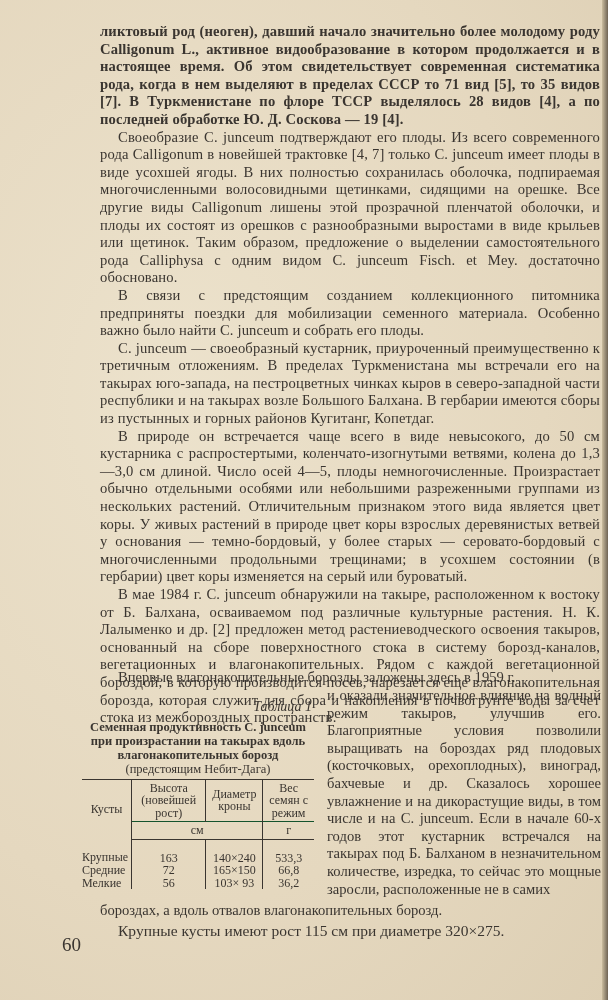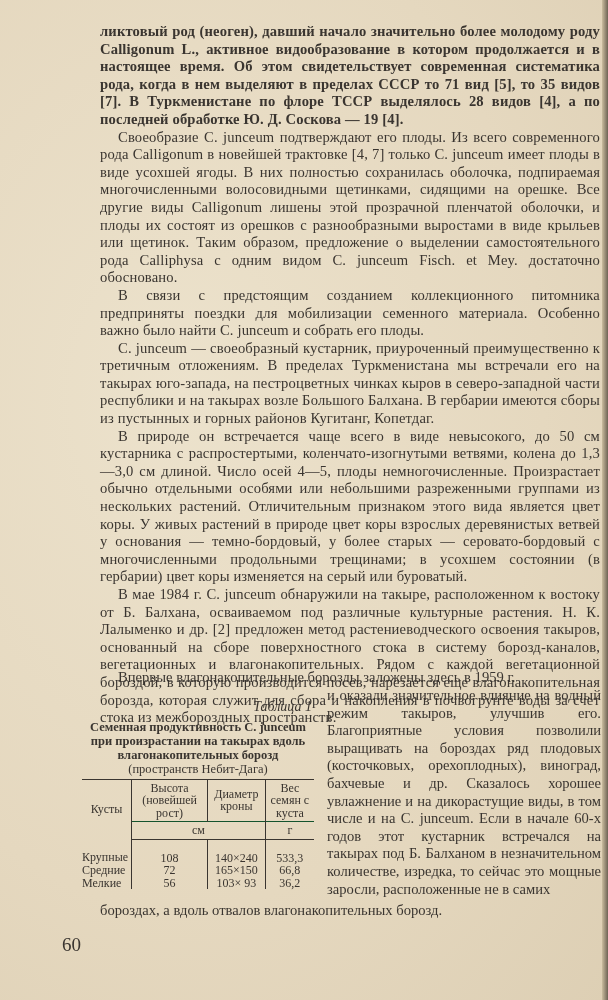--- a/index.html
+++ b/index.html
@@ -65,38 +65,38 @@
   <p>C. junceum — своеобразный кустарник, приуроченный преимущественно к третичным отложениям. В пределах Туркменистана мы встречали его на такырах юго-запада, на пестроцветных чинках кыров в северо-западной части республики и на такырах возле Большого Балхана. В гербарии имеются сборы из пустынных и горных районов Кугитанг, Копетдаг.</p>
   <p>В природе он встречается чаще всего в виде невысокого, до 50 см кустарника с распростертыми, коленчато-изогнутыми ветвями, колена до 1,3—3,0 см длиной. Число осей 4—5, плоды немногочисленные. Произрастает обычно отдельными особями или небольшими разреженными группами из нескольких растений. Отличительным признаком этого вида является цвет коры. У живых растений в природе цвет коры взрослых деревянистых ветвей у основания — темно-бордовый, у более старых — серовато-бордовый с многочисленными продольными трещинами; в усохшем состоянии (в гербарии) цвет коры изменяется на серый или буроватый.</p>
   <p>В мае 1984 г. C. junceum обнаружили на такыре, расположенном к востоку от Б. Балхана, осваиваемом под различные культурные растения. Н. К. Лалыменко и др. [2] предложен метод растениеводческого освоения такыров, основанный на сборе поверхностного стока в систему борозд-каналов, вегетационных и влагонакопительных. Рядом с каждой вегетационной бороздой, в которую производится посев, нарезается еще влагонакопительная борозда, которая служит для сбора и накопления в почвогрунте воды за счет стока из межбороздных пространств.</p>
 </div>
 
 <div class="first-line-lead">Впервые влагонакопительные борозды заложены здесь в 1959 г.</div>
 
 <div class="table-block">
   <div class="table-label">Таблица 1</div>
   <div class="table-title">Семенная продуктивность C. junceum при произрастании на такырах вдоль влагонакопительных борозд</div>
-  <div class="table-subtitle">(пространств Небит-Дага)</div>
+  <div class="table-subtitle">(предстоящим Небит-Дага)</div>
   <table class="data">
     <thead>
       <tr class="top">
         <th rowspan="2">Кусты</th>
         <th class="vline">Высота (новейшей рост)</th>
         <th class="vline">Диаметр кроны</th>
-        <th class="vline">Вес семян с куста</th>
+        <th class="vline">Вес семян с режим</th>
       </tr>
       <tr class="units">
         <th colspan="2" class="vline">см</th>
         <th class="vline">г</th>
       </tr>
     </thead>
     <tbody>
       <tr>
         <td class="name">Крупные</td>
-        <td class="vline">108</td>
+        <td class="vline">163</td>
         <td class="vline">140×240</td>
         <td class="vline">533,3</td>
       </tr>
       <tr>
         <td class="name">Средние</td>
         <td class="vline">72</td>
         <td class="vline">165×150</td>
         <td class="vline">66,8</td>
       </tr>
       <tr>
@@ -108,15 +108,16 @@
     </tbody>
   </table>
 </div>
 
 <div class="side-col">
   <p>и оказали значительное влияние на водный режим такыров, улучшив его. Благоприятные условия позволили выращивать на бороздах ряд плодовых (косточковых, орехоплодных), виноград, бахчевые и др. Сказалось хорошее увлажнение и на дикорастущие виды, в том числе и на C. junceum. Если в начале 60-х годов этот кустарник встречался на такырах под Б. Балханом в незначительном количестве, изредка, то сейчас это мощные заросли, расположенные не в самих</p>
 </div>
 
 <div class="bottom-lines">
   <p>бороздах, а вдоль отвалов влагонакопительных борозд.</p>
+  <p class="last">Крупные кусты имеют рост 115 см при диаметре 320×275.</p>
 </div>
 
 <div class="page-number">60</div>
 
 </body></html>

